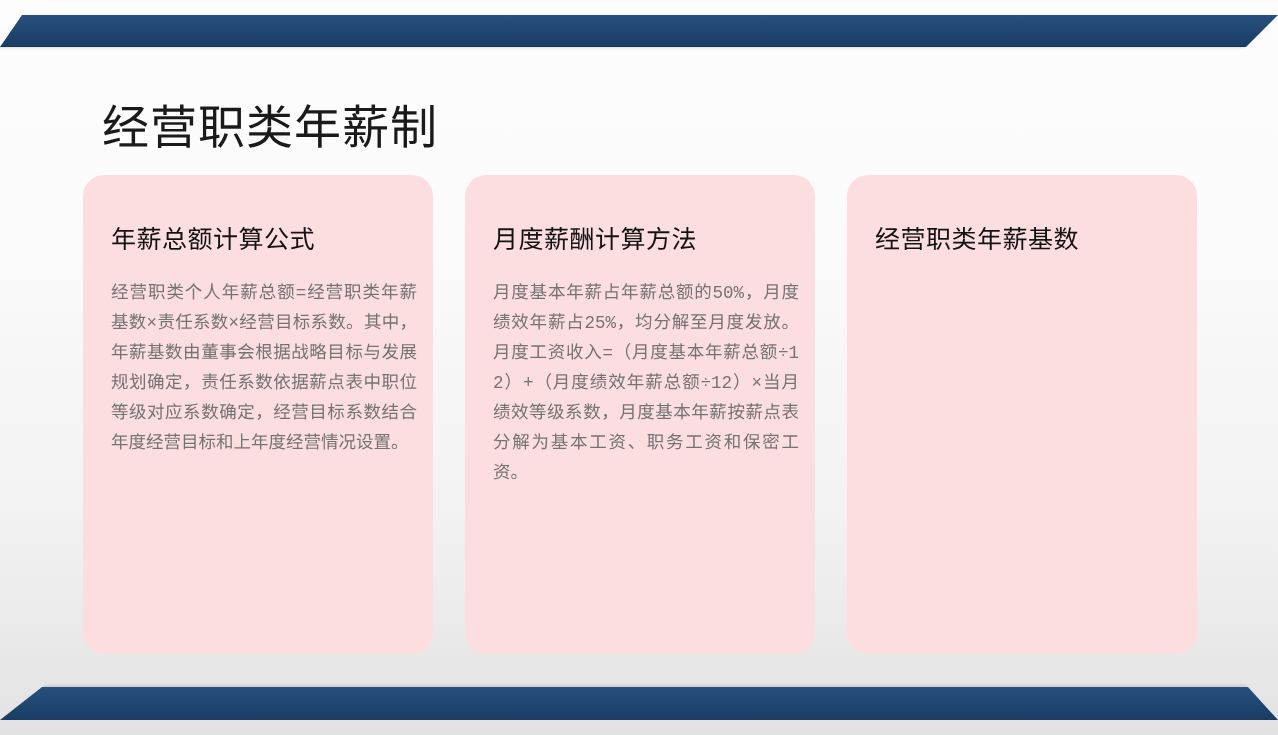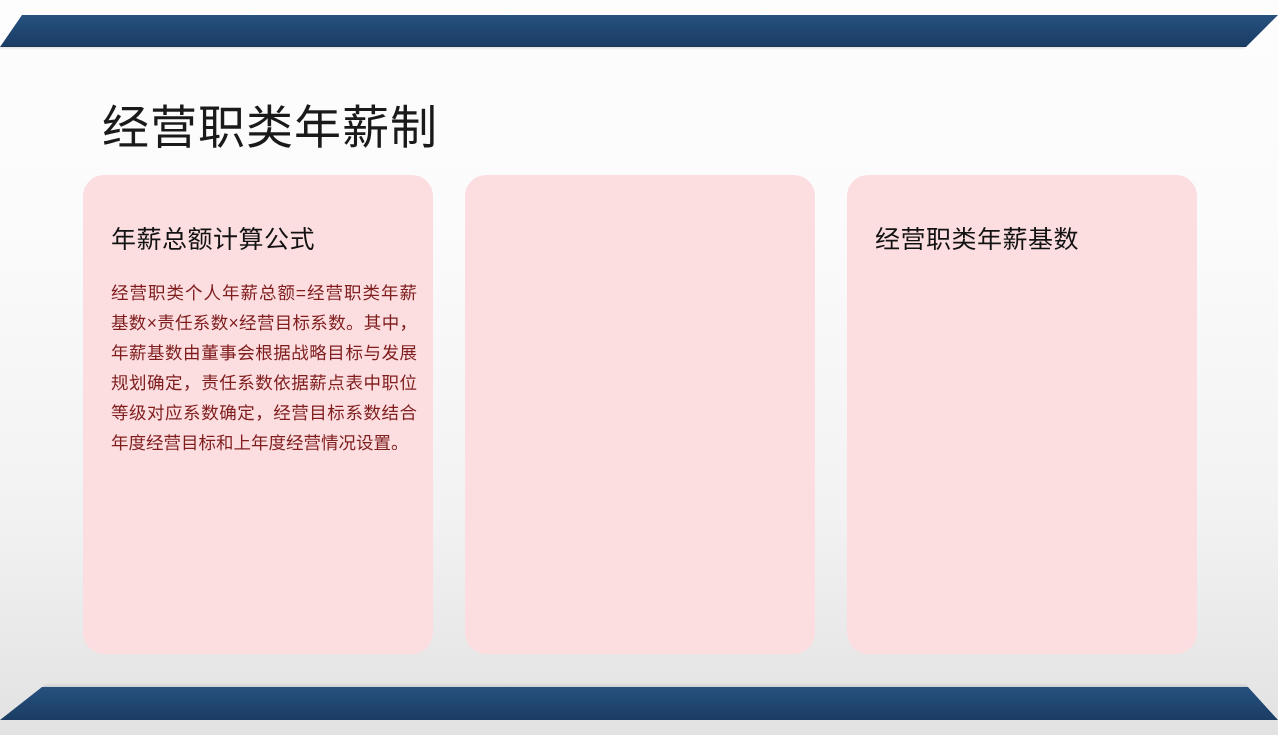--- a/index.html
+++ b/index.html
@@ -96,45 +96,48 @@
     line-height: 1.3;
     color: #121212;
     font-weight: 400;
     letter-spacing: 0.5px;
     margin: 0 0 22px 0;
     white-space: nowrap;
   }
   .card-body {
     font-size: 17.5px;
     line-height: 1.72;
-    color: #7f1d1d;
+    color: #737373;
     margin: 0;
     text-align: justify;
     text-justify: inter-ideograph;
     word-break: break-all;
+    font-family: Liberation Mono, monospace;
   }
 </style>
 </head>
 <body>
 
 <div class="slide">
 
   <div class="banner banner-top"></div>
   <div class="banner-top-shadow"></div>
 
   <h1 class="slide-title">经营职类年薪制</h1>
 
   <div class="cards">
 
     <div class="card">
       <div class="card-heading">年薪总额计算公式</div>
       <p class="card-body">经营职类个人年薪总额=经营职类年薪基数×责任系数×经营目标系数。其中，年薪基数由董事会根据战略目标与发展规划确定，责任系数依据薪点表中职位等级对应系数确定，经营目标系数结合年度经营目标和上年度经营情况设置。</p>
     </div>
 
     <div class="card">
+      <div class="card-heading">月度薪酬计算方法</div>
+      <p class="card-body">月度基本年薪占年薪总额的50%，月度绩效年薪占25%，均分解至月度发放。月度工资收入=（月度基本年薪总额÷12）+（月度绩效年薪总额÷12）×当月绩效等级系数，月度基本年薪按薪点表分解为基本工资、职务工资和保密工资。</p>
     </div>
 
     <div class="card">
       <div class="card-heading">经营职类年薪基数</div>
     </div>
 
   </div>
 
   <div class="banner-bottom-shadow"></div>
   <div class="banner banner-bottom"></div>

